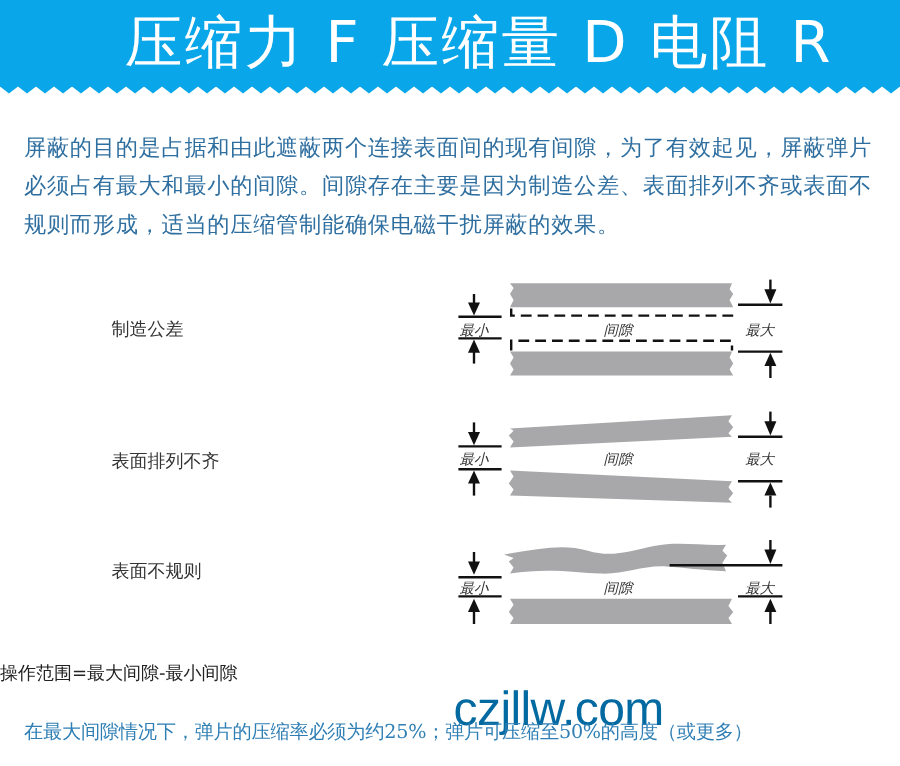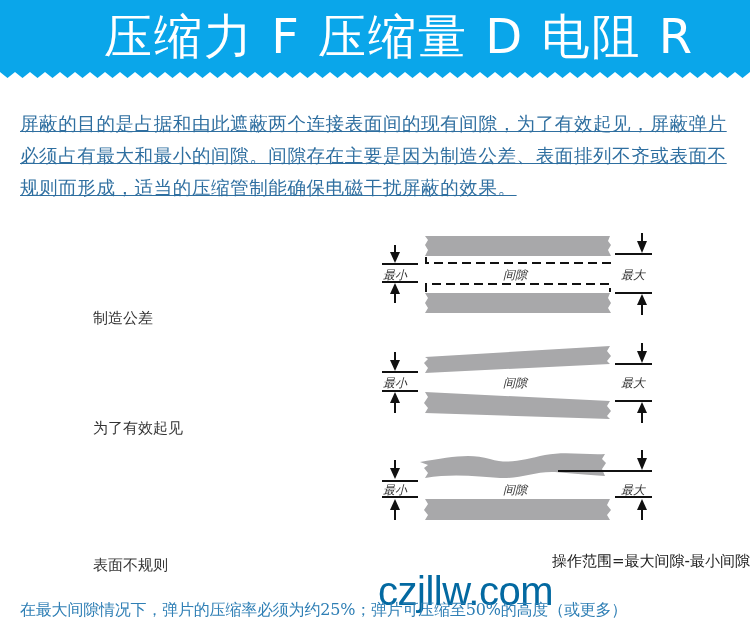--- a/index.html
+++ b/index.html
@@ -14,31 +14,30 @@
   .header-title {
     position: absolute; left: 0; top: 4px; width: 750px; text-align: center;
     color: #ffffff; font-size: 48px; line-height: 64px; letter-spacing: 2px;
     font-family: "DejaVu Sans", sans-serif;
     padding-left: 24px;
   }
   .zigzag { position: absolute; left: 0; top: 71px; }
   .intro {
     position: absolute; left: 20px; top: 108px; width: 720px;
     color: #2f6fa0; font-size: 18.5px; line-height: 32px;
-    font-family: "DejaVu Serif", serif; letter-spacing: 0.6px; text-decoration: underline;
+    font-family: "DejaVu Serif", serif; letter-spacing: 0.6px;
   }
   .case-label {
     position: absolute; left: 93px; font-size: 15px; color: #333333;
     font-family: "DejaVu Sans", sans-serif;
-    margin-top: 44px;
   }
   .diagram { position: absolute; left: 370px; width: 290px; height: 100px; }
   .dlabel { position: absolute; font-size: 12px; color: #333; font-family: "DejaVu Sans", sans-serif; font-style: italic; }
   .formula {
-    position: absolute; left: 0; top: 552px; width: 750px; text-align: right;
+    position: absolute; left: 0; top: 552px; width: 750px; text-align: left;
     font-size: 15px; color: #222; font-family: "DejaVu Sans", sans-serif;
   }
   .watermark {
     position: absolute; left: 378px; top: 568px; font-size: 40px; color: #0369a1;
     font-family: "Liberation Sans", sans-serif; letter-spacing: -0.5px; line-height: 46px;
   }
   .footer {
     position: absolute; left: 20px; top: 600px; width: 730px;
     font-size: 16px; color: #2f7fb5; font-family: "DejaVu Serif", serif;
     white-space: nowrap; letter-spacing: -0.2px;
@@ -74,21 +73,21 @@
     <line x1="272" y1="8" x2="272" y2="18" stroke="#111" stroke-width="2"></line>
     <polygon points="267,16 277,16 272,28" fill="#111"></polygon>
     <line x1="272" y1="78" x2="272" y2="90" stroke="#111" stroke-width="2"></line>
     <polygon points="267,80 277,80 272,69" fill="#111"></polygon>
   </svg>
   <div class="dlabel" style="left:13px;top:42px">最小</div>
   <div class="dlabel" style="left:133px;top:42px">间隙</div>
   <div class="dlabel" style="left:251px;top:42px">最大</div>
 </div>
 
-<div class="case-label" style="top:375px">为了有效起见</div>
+<div class="case-label" style="top:375px">表面排列不齐</div>
 <div class="diagram" style="top:335px">
   <svg width="290" height="100" viewBox="0 0 290 100">
     <path d="M55 22 L240 11 L237 16 L241 21 L237 26 L240 29 L55 38 L58 33 L54 28 L58 24 Z" fill="#a8a8aa"></path>
     <path d="M55 57 L240 66 L237 71 L241 76 L237 81 L240 84 L55 78 L58 73 L54 68 L58 62 Z" fill="#a8a8aa"></path>
     <line x1="12" y1="37" x2="48" y2="37" stroke="#111" stroke-width="2"></line>
     <line x1="12" y1="56" x2="48" y2="56" stroke="#111" stroke-width="2"></line>
     <line x1="25" y1="17" x2="25" y2="27" stroke="#111" stroke-width="2"></line>
     <polygon points="20,25 30,25 25,36" fill="#111"></polygon>
     <line x1="25" y1="67" x2="25" y2="78" stroke="#111" stroke-width="2"></line>
     <polygon points="20,68 30,68 25,57" fill="#111"></polygon>
@@ -97,21 +96,21 @@
     <line x1="272" y1="8" x2="272" y2="18" stroke="#111" stroke-width="2"></line>
     <polygon points="267,16 277,16 272,28" fill="#111"></polygon>
     <line x1="272" y1="78" x2="272" y2="88" stroke="#111" stroke-width="2"></line>
     <polygon points="267,78 277,78 272,67" fill="#111"></polygon>
   </svg>
   <div class="dlabel" style="left:13px;top:40px">最小</div>
   <div class="dlabel" style="left:133px;top:40px">间隙</div>
   <div class="dlabel" style="left:251px;top:40px">最大</div>
 </div>
 
-<div class="case-label" style="top:512px">表面不规则</div>
+<div class="case-label" style="top:467px">表面不规则</div>
 <div class="diagram" style="top:445px">
   <svg width="290" height="100" viewBox="0 0 290 100">
     <path d="M50 17 C80 12, 100 8, 120 14 C140 20, 155 14, 175 10 C195 6, 215 10, 235 9 L232 14 L236 18 L232 24 L235 31 C215 30, 200 28, 185 27 C165 26, 150 34, 130 33 C110 32, 85 28, 55 33 L58 28 L54 23 L58 20 Z" fill="#a8a8aa"></path>
     <path d="M55 54 L240 54 L237 60 L241 65 L237 70 L240 75 L55 75 L58 70 L54 65 L58 59 Z" fill="#a8a8aa"></path>
     <line x1="188" y1="26" x2="282" y2="26" stroke="#111" stroke-width="2"></line>
     <line x1="12" y1="36" x2="48" y2="36" stroke="#111" stroke-width="2"></line>
     <line x1="12" y1="52" x2="48" y2="52" stroke="#111" stroke-width="2"></line>
     <line x1="25" y1="15" x2="25" y2="25" stroke="#111" stroke-width="2"></line>
     <polygon points="20,23 30,23 25,34" fill="#111"></polygon>
     <line x1="25" y1="62" x2="25" y2="75" stroke="#111" stroke-width="2"></line>

